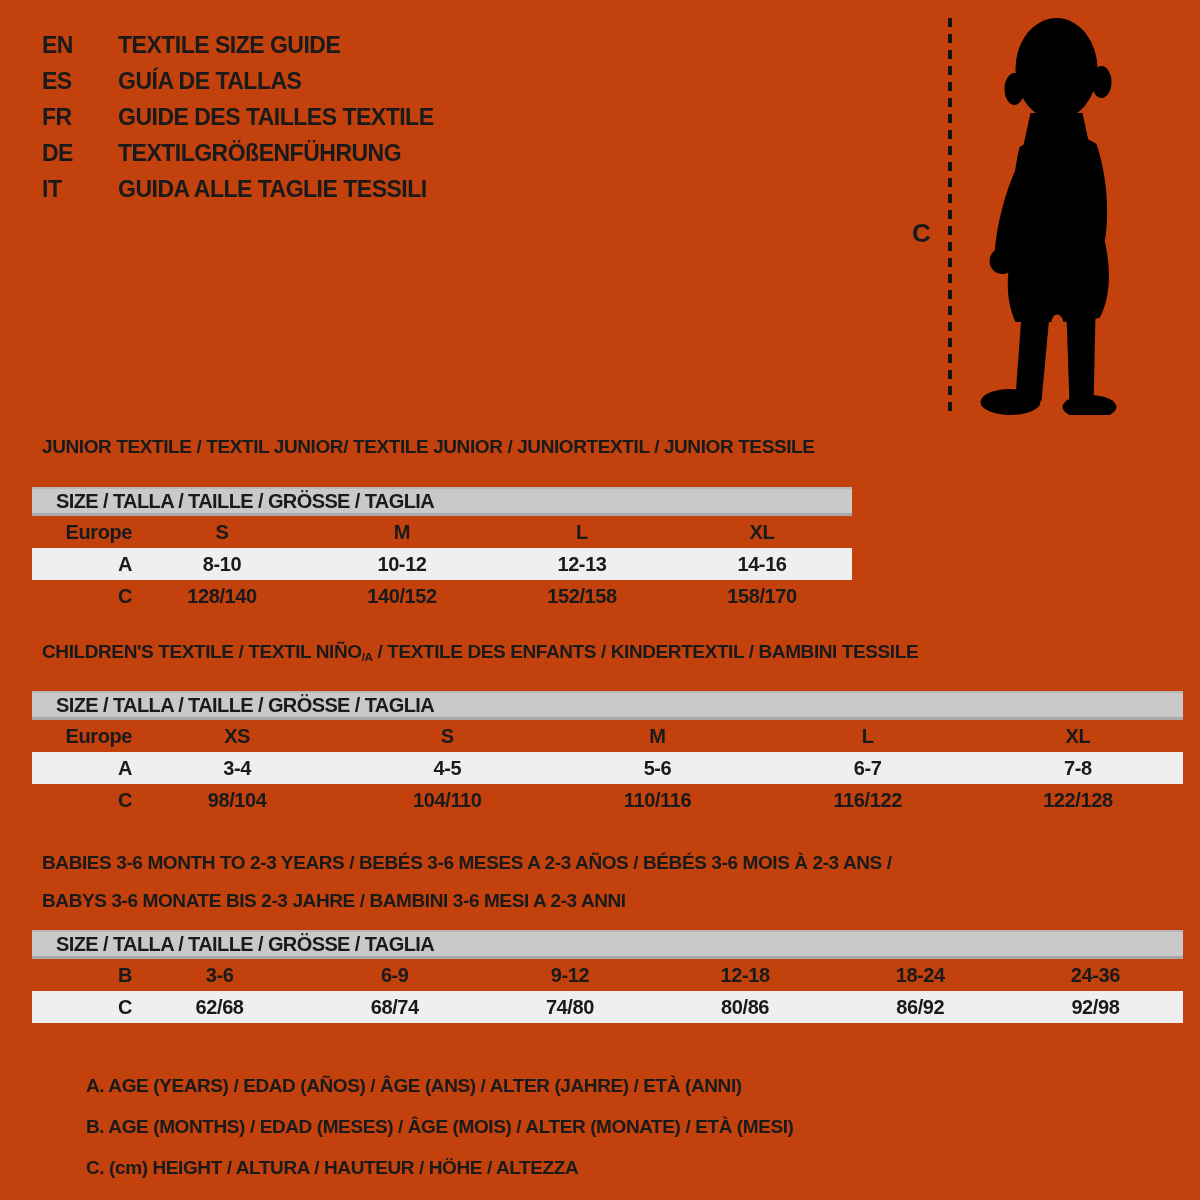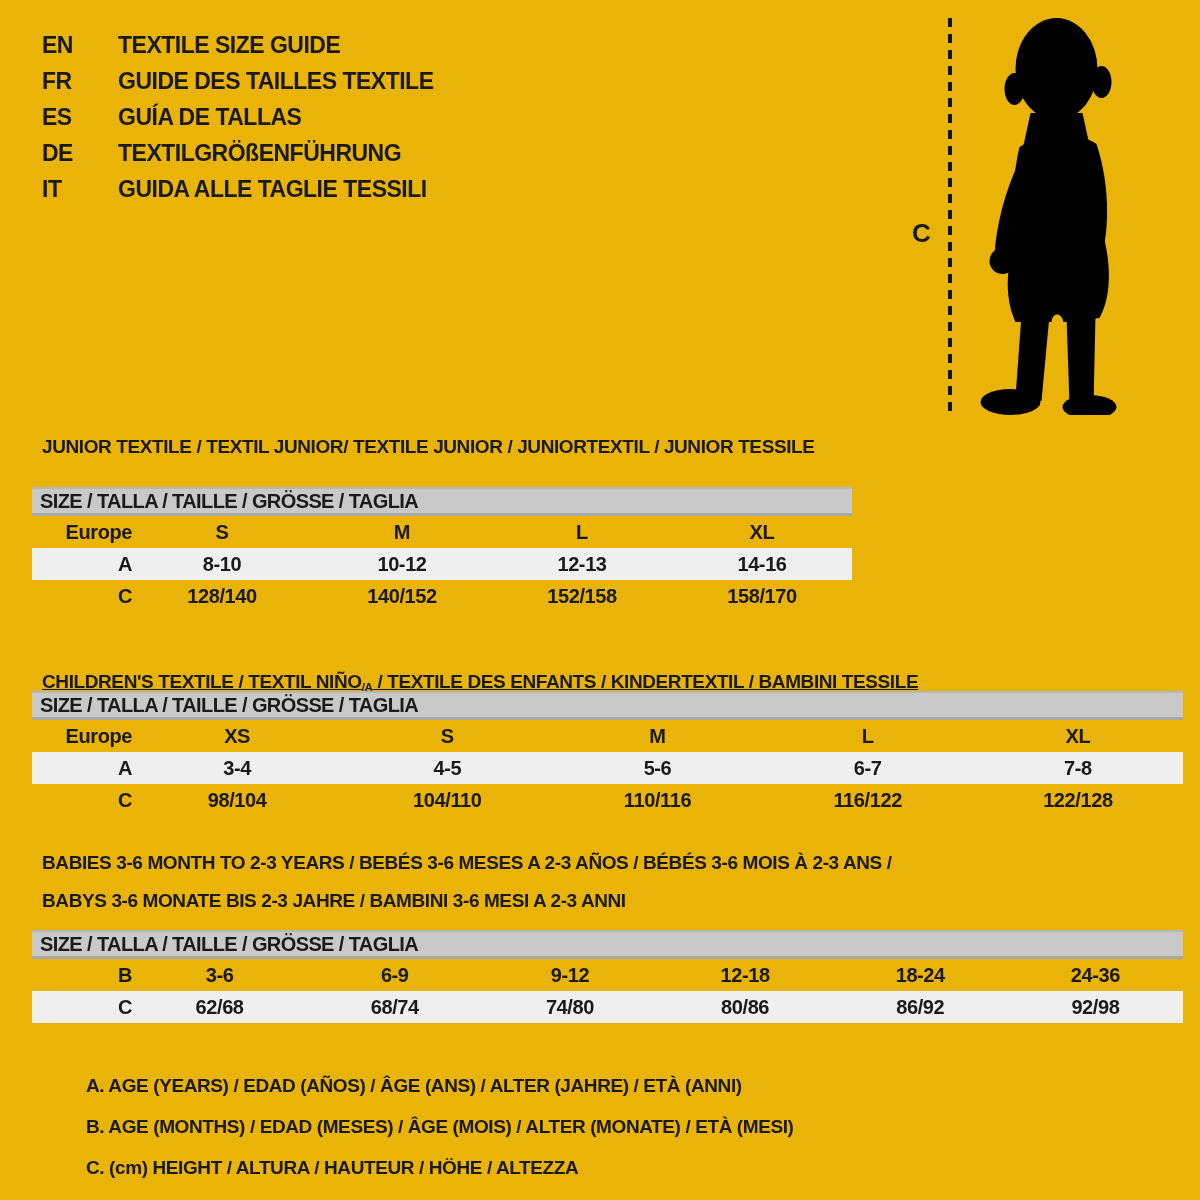--- a/index.html
+++ b/index.html
@@ -1,17 +1,17 @@
 <!DOCTYPE html>
 <html><head>
 <meta charset="utf-8">
 <style>
   html,body{margin:0;padding:0;background:#fff;}
   .page{
-    position:relative;width:1200px;height:1200px;background:#eab308;overflow:hidden;
+    position:relative;width:1200px;height:1200px;background:#c2410c;overflow:hidden;
     font-family:"Liberation Sans",sans-serif;font-weight:700;color:#1a1a1a;
     -webkit-font-smoothing:antialiased;
   }
   
   .langs{position:absolute;left:42px;top:27px;}
   .lang-row{height:36px;line-height:36px;font-size:23px;letter-spacing:-0.5px;white-space:nowrap;}
   .lang-code{display:inline-block;width:76px;}
   
   .figure{position:absolute;left:900px;top:0;width:300px;height:430px;}
   .dash-line{
@@ -20,21 +20,21 @@
   }
   .figure-label{position:absolute;left:12px;top:218px;font-size:26px;}
   .silhouette{position:absolute;left:62px;top:15px;}
   
   .section-title{position:absolute;left:42px;font-size:19px;letter-spacing:-0.4px;white-space:nowrap;text-align:center;}
   .subsc{font-size:0.62em;vertical-align:-0.25em;}
   
   .table{position:absolute;left:32px;}
   .t-header{
     background:#c9c9c9;border-top:2px solid #b7b7b7;border-bottom:3px solid #a8a8a8;
-    height:24px;line-height:24px;padding-left:8px;font-size:20px;letter-spacing:-0.6px;
+    height:24px;line-height:24px;padding-left:24px;font-size:20px;letter-spacing:-0.6px;
     box-sizing:content-box;
   }
   .t-row{display:grid;height:32px;line-height:32px;font-size:20px;letter-spacing:-0.4px;}
   .t-row.alt{background:#efefef;}
   .t-cell{text-align:center;overflow:hidden;}
   .t-label{text-align:right;padding-left:8px;}
   .cols-4{grid-template-columns:100px repeat(4,1fr);}
   .cols-5{grid-template-columns:100px repeat(5,1fr);}
   .cols-6{grid-template-columns:100px repeat(6,1fr);}
   .w-junior{width:820px;}
@@ -46,24 +46,24 @@
 </head>
 <body>
 
 <div class="page">
 
   <div class="langs">
     <div class="lang-row">
       <span class="lang-code">EN</span><span>TEXTILE SIZE GUIDE</span>
     </div>
     <div class="lang-row">
-      <span class="lang-code">FR</span><span>GUIDE DES TAILLES TEXTILE</span>
+      <span class="lang-code">ES</span><span>GUÍA DE TALLAS</span>
     </div>
     <div class="lang-row">
-      <span class="lang-code">ES</span><span>GUÍA DE TALLAS</span>
+      <span class="lang-code">FR</span><span>GUIDE DES TAILLES TEXTILE</span>
     </div>
     <div class="lang-row">
       <span class="lang-code">DE</span><span>TEXTILGRÖßENFÜHRUNG</span>
     </div>
     <div class="lang-row">
       <span class="lang-code">IT</span><span>GUIDA ALLE TAGLIE TESSILI</span>
     </div>
   </div>
 
   <div class="figure">
@@ -108,21 +108,21 @@
     </div>
     <div class="t-row cols-4">
       <span class="t-cell t-label">C</span>
       <span class="t-cell">128/140</span>
       <span class="t-cell">140/152</span>
       <span class="t-cell">152/158</span>
       <span class="t-cell">158/170</span>
     </div>
   </div>
 
-  <div class="section-title" style="top:671px;text-decoration:underline;"><span>CHILDREN'S TEXTILE / TEXTIL NIÑO</span><span class="subsc">/A</span><span> / TEXTILE DES ENFANTS / KINDERTEXTIL / BAMBINI TESSILE</span></div>
+  <div class="section-title" style="top:641px;"><span>CHILDREN'S TEXTILE / TEXTIL NIÑO</span><span class="subsc">/A</span><span> / TEXTILE DES ENFANTS / KINDERTEXTIL / BAMBINI TESSILE</span></div>
   <div class="table w-full" style="top:691px;">
     <div class="t-header">SIZE / TALLA / TAILLE / GRÖSSE / TAGLIA</div>
     <div class="t-row cols-5">
       <span class="t-cell t-label">Europe</span>
       <span class="t-cell">XS</span>
       <span class="t-cell">S</span>
       <span class="t-cell">M</span>
       <span class="t-cell">L</span>
       <span class="t-cell">XL</span>
     </div>

